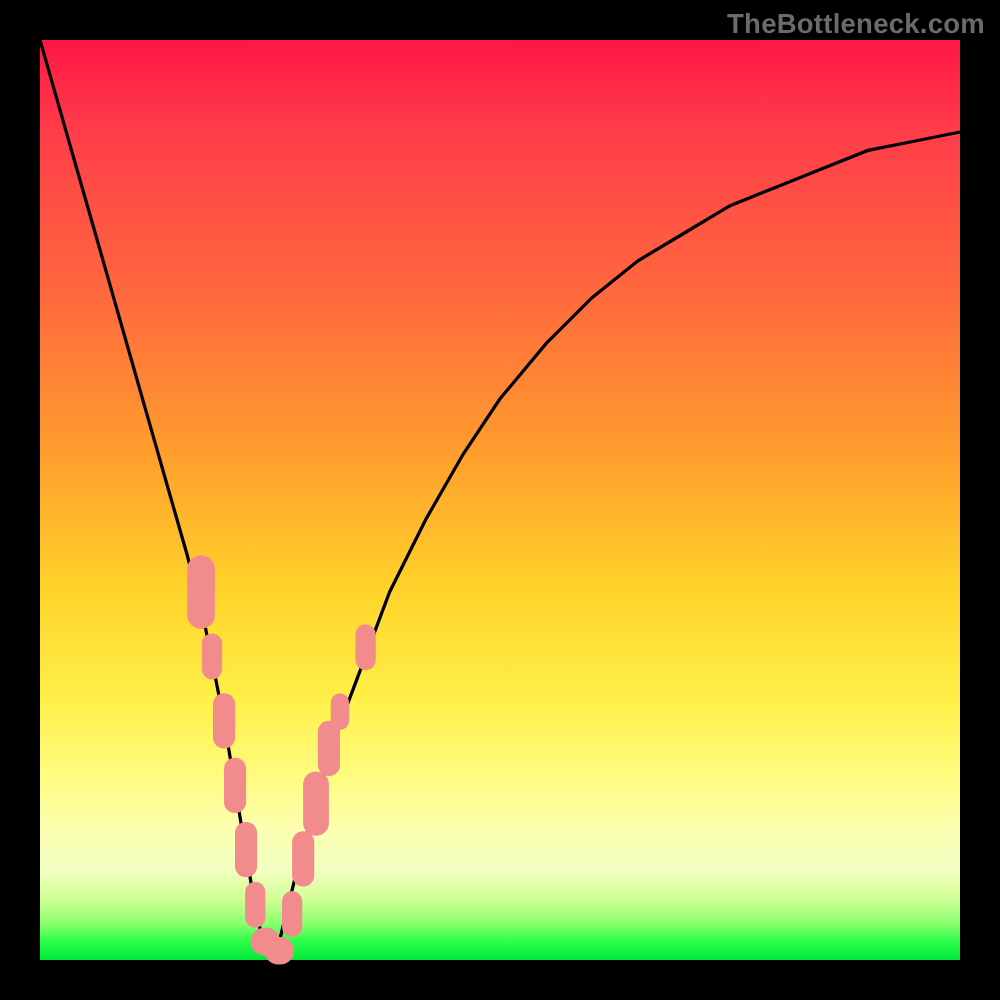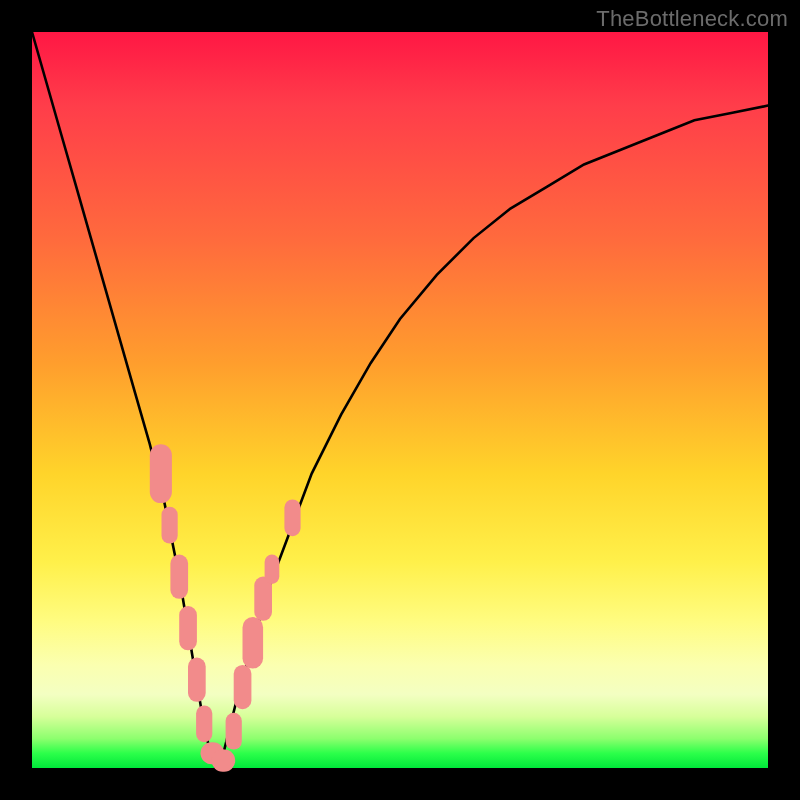--- a/index.html
+++ b/index.html
@@ -43,21 +43,21 @@
       #00e83a 100%
     );
   }
   .watermark {
     position: absolute;
     top: 6px;
     right: 12px;
     color: #6b6b6b;
     font-size: 22px;
     letter-spacing: 0.2px;
-    font-weight: 400;
+    font-weight: 700;
     user-select: none;
     margin-left: 44px;
   }
   svg.curve {
     position: absolute;
     left: 0;
     top: 0;
     width: 736px;
     height: 736px;
     overflow: visible;

